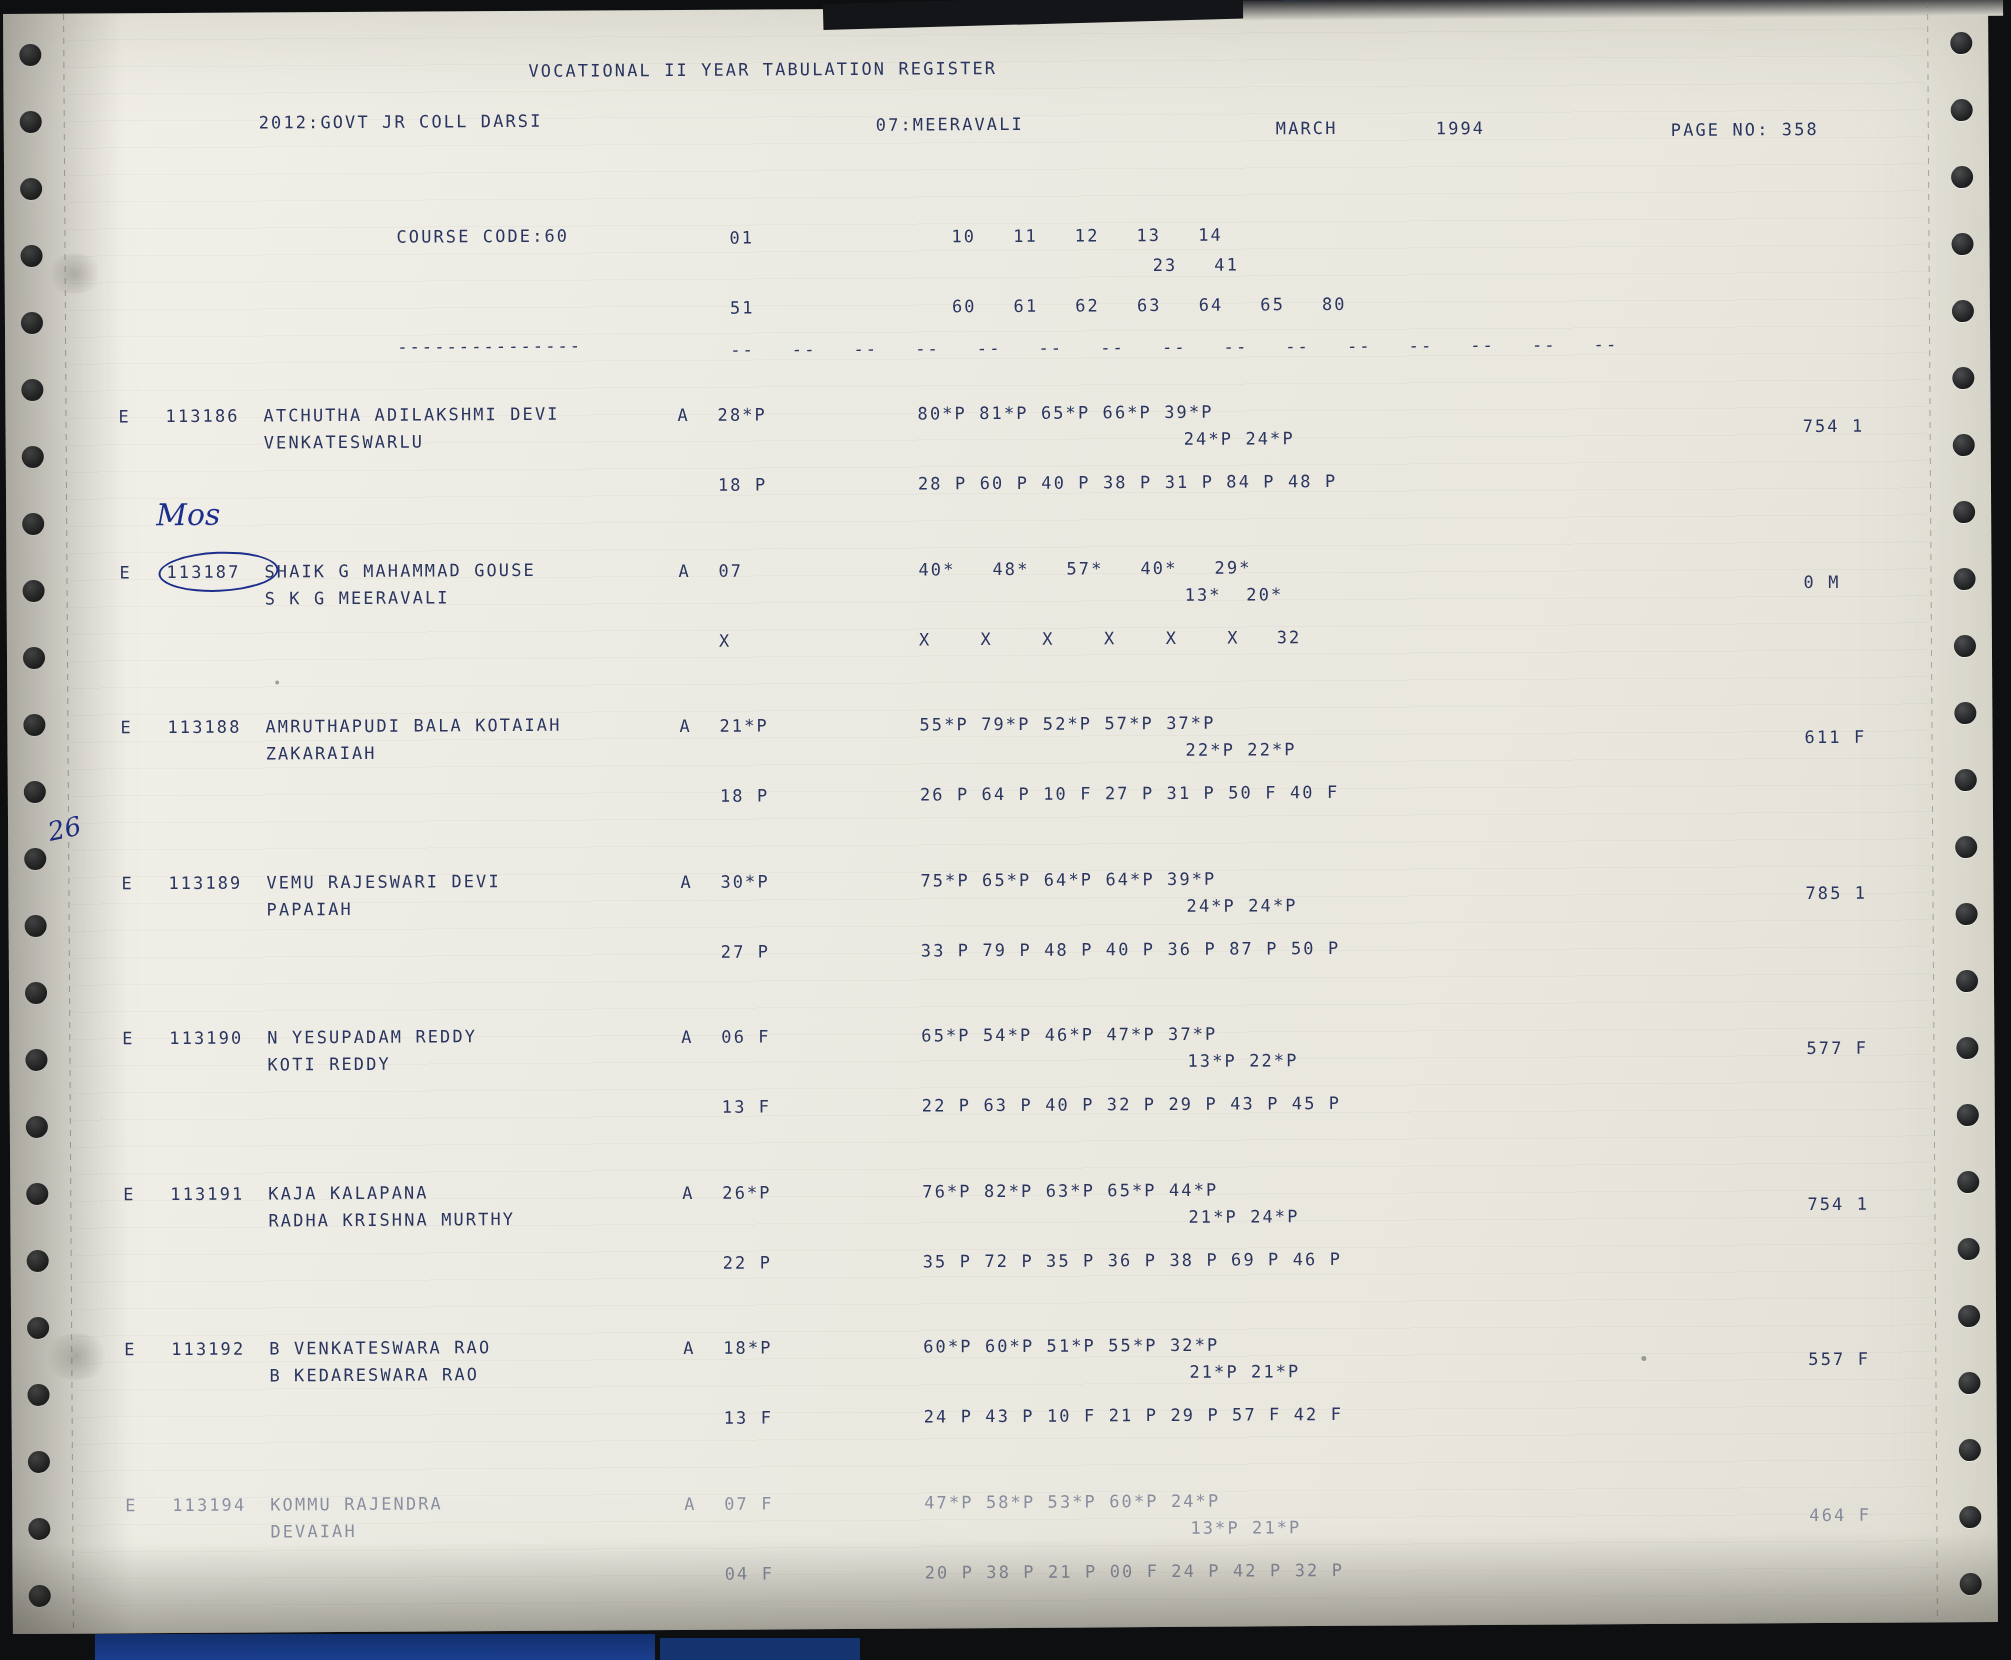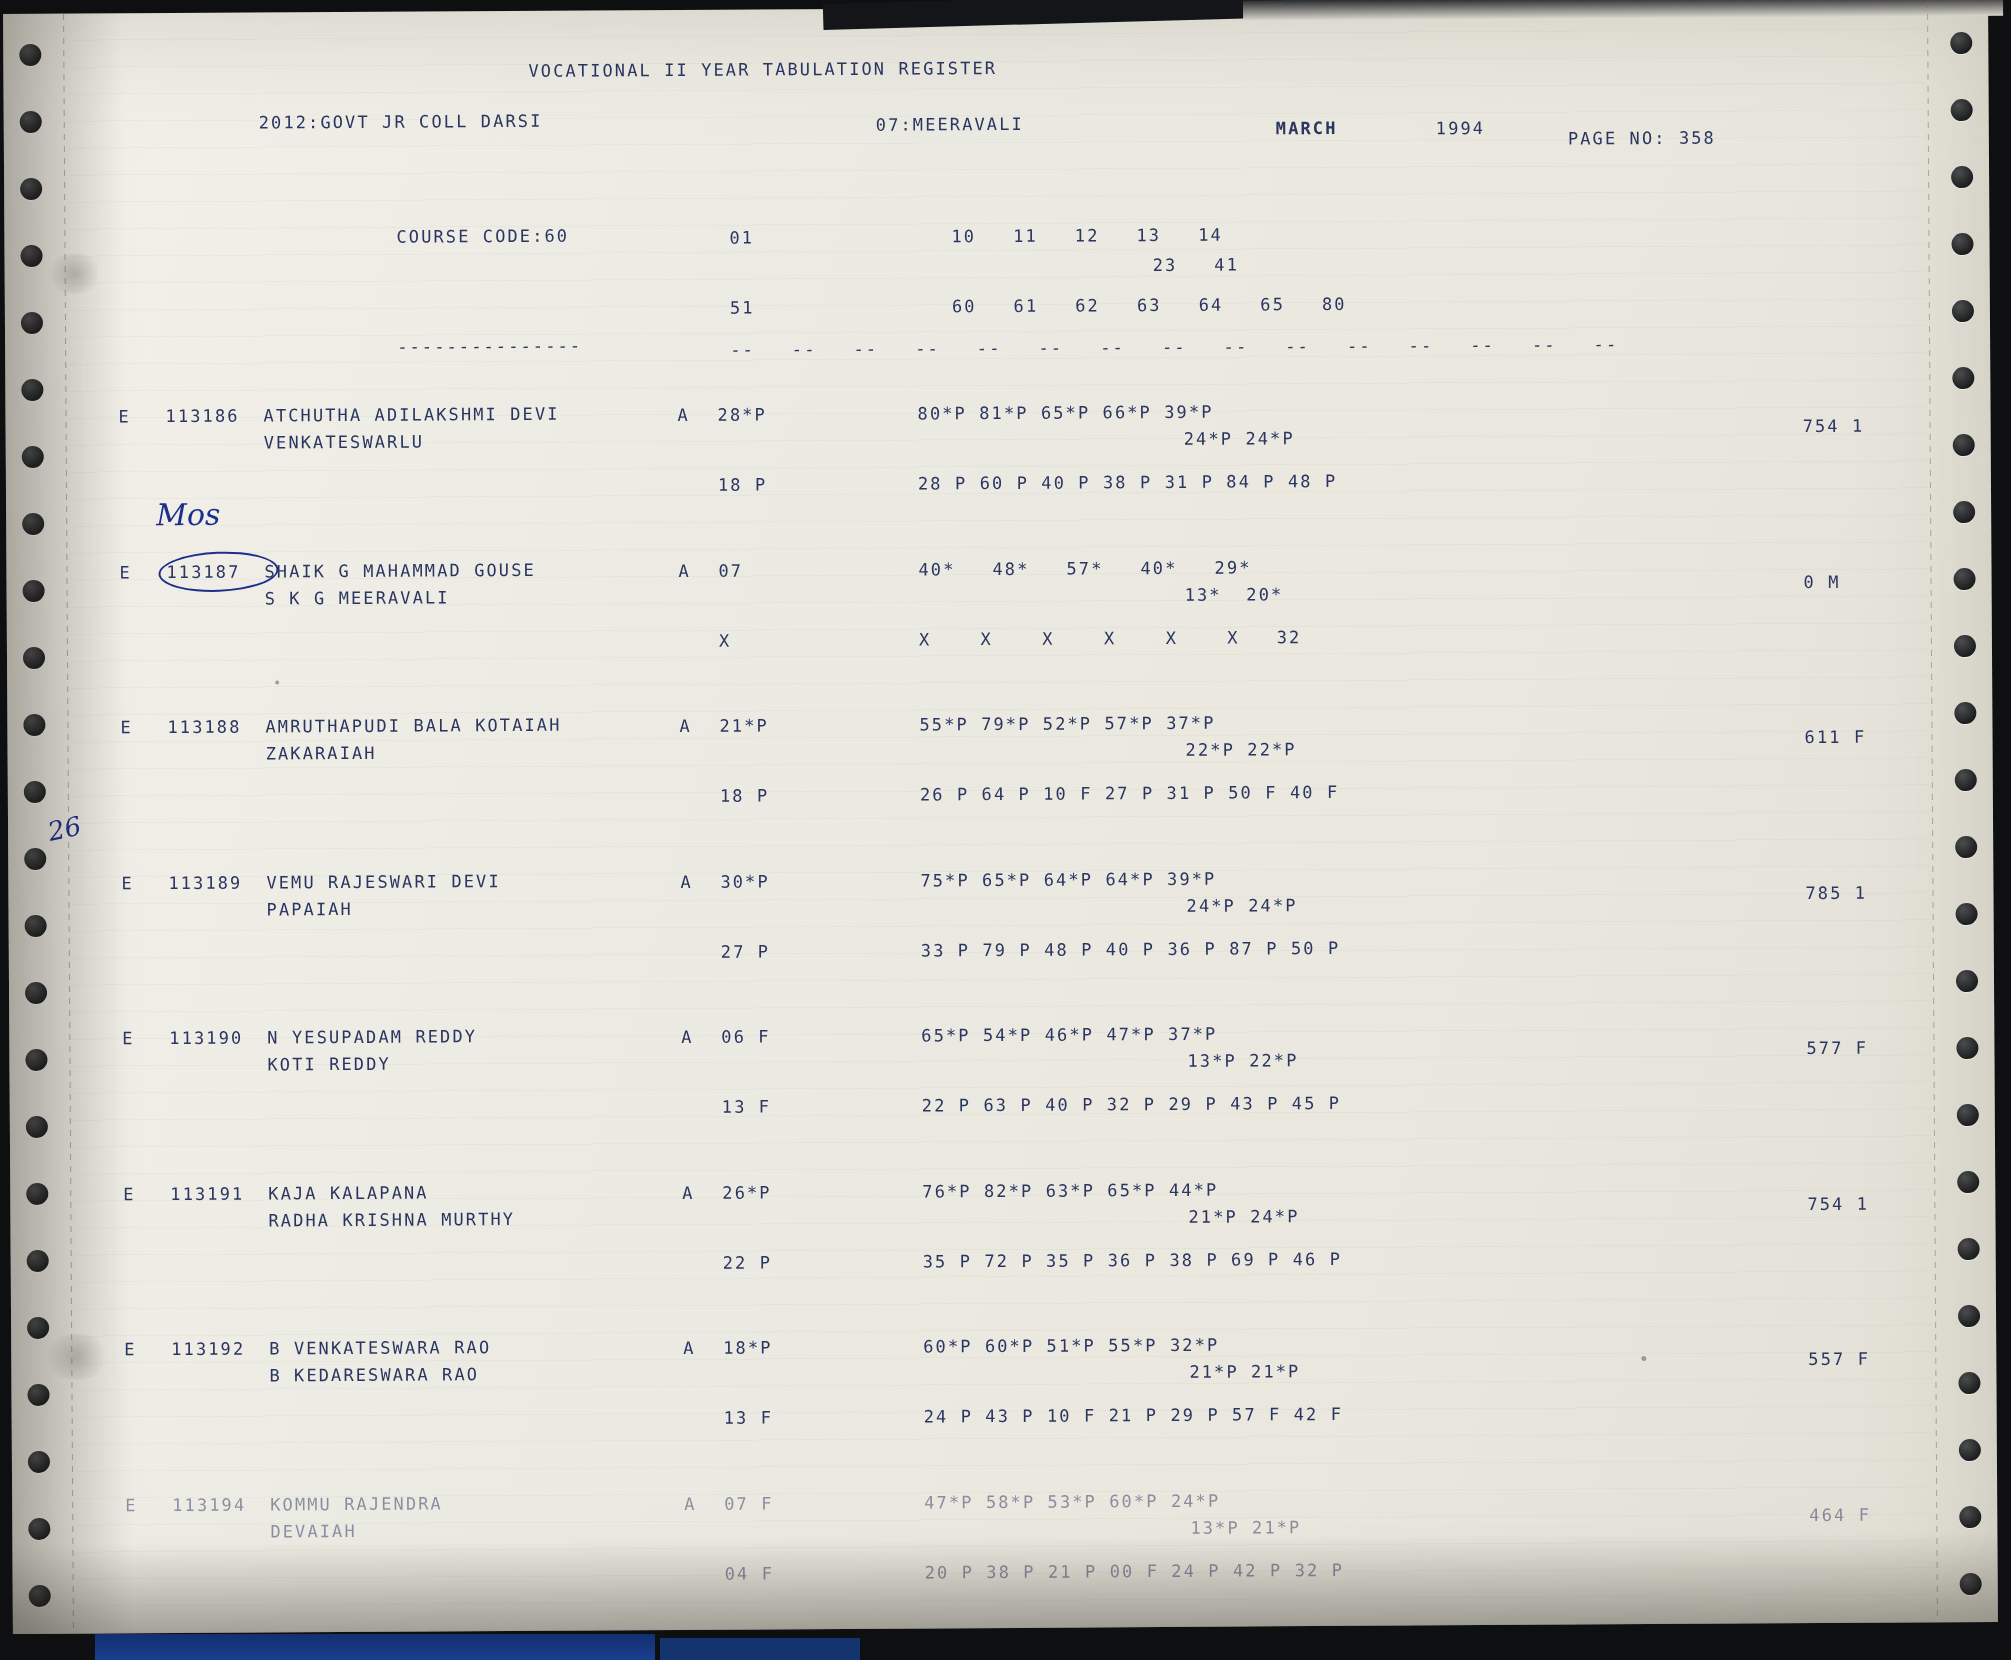--- a/index.html
+++ b/index.html
@@ -219,23 +219,23 @@
     </div>
   <div class="perf left"></div>
   <div class="perf right"></div>
 
   <div class="print">
 
     
     <div class="ln" style="left:525px; top:50px; font-size:17px;">VOCATIONAL II YEAR TABULATION REGISTER</div>
     <div class="ln" style="left:255px; top:100px;">2012:GOVT JR COLL DARSI</div>
     <div class="ln" style="left:872px; top:106px;">07:MEERAVALI</div>
-    <div class="ln" style="left:1272px; top:112px;font-weight:bold;">MARCH</div>
+    <div class="ln" style="left:1272px; top:112px;">MARCH</div>
     <div class="ln" style="left:1432px; top:113px;">1994</div>
-    <div class="ln" style="left:1564px; top:116px;margin-top:8px;">PAGE NO: 358</div>
+    <div class="ln" style="left:1667px; top:116px;">PAGE NO: 358</div>
 
     
     <div class="ln" style="left:392px; top:215px;">COURSE CODE:60</div>
     <div class="ln" style="left:725px; top:218px;">01                10   11   12   13   14</div>
     <div class="ln" style="left:1148px; top:248px;">23   41</div>
     <div class="ln" style="left:725px; top:288px;">51                60   61   62   63   64   65   80</div>
     <div class="ln" style="left:392px; top:325px;">---------------</div>
     <div class="ln" style="left:725px; top:330px;">--   --   --   --   --   --   --   --   --   --   --   --   --   --   --</div>
 
     

